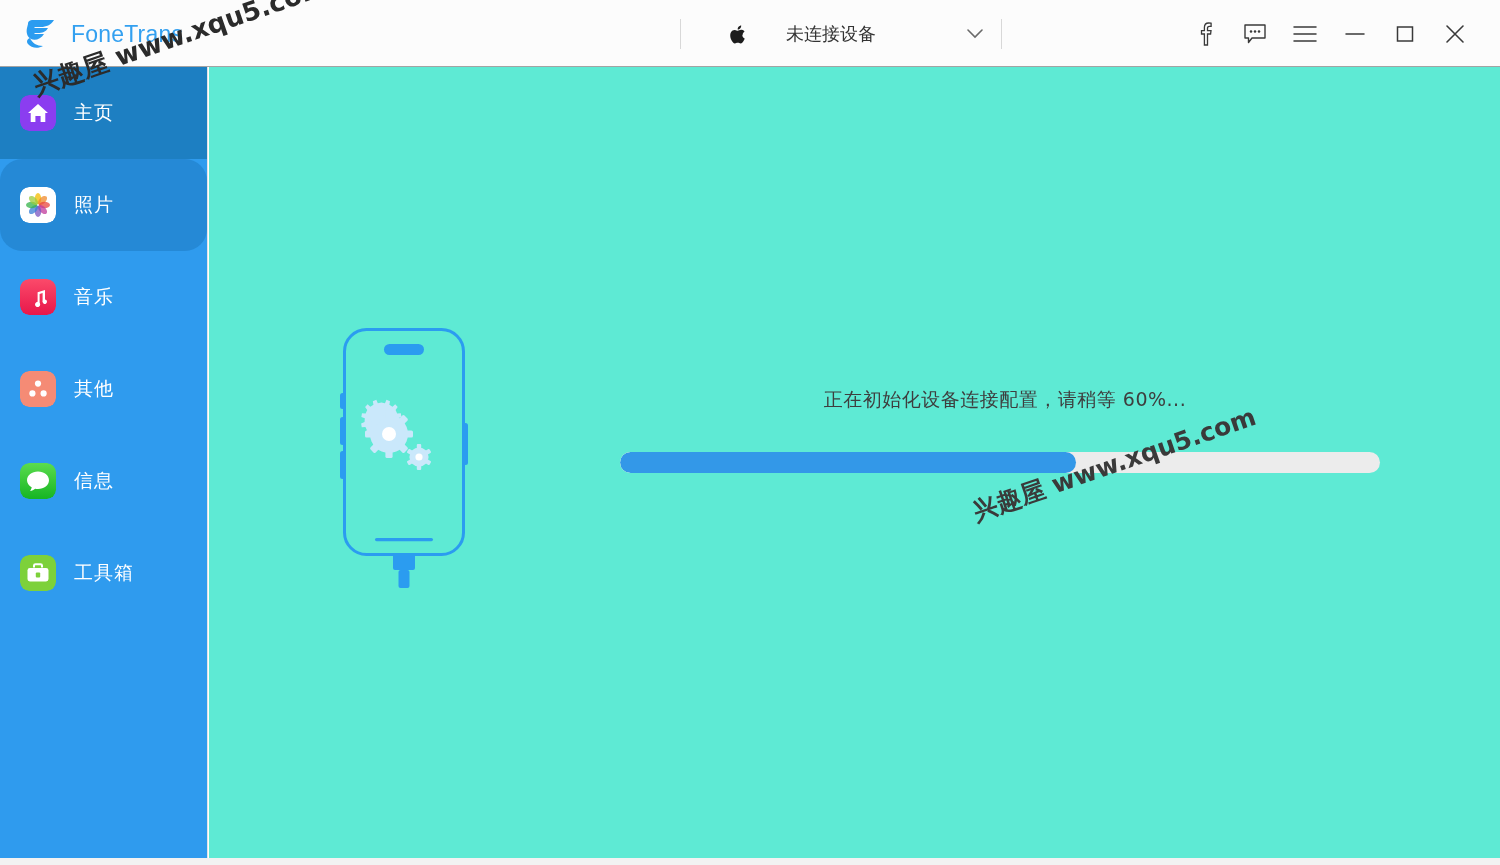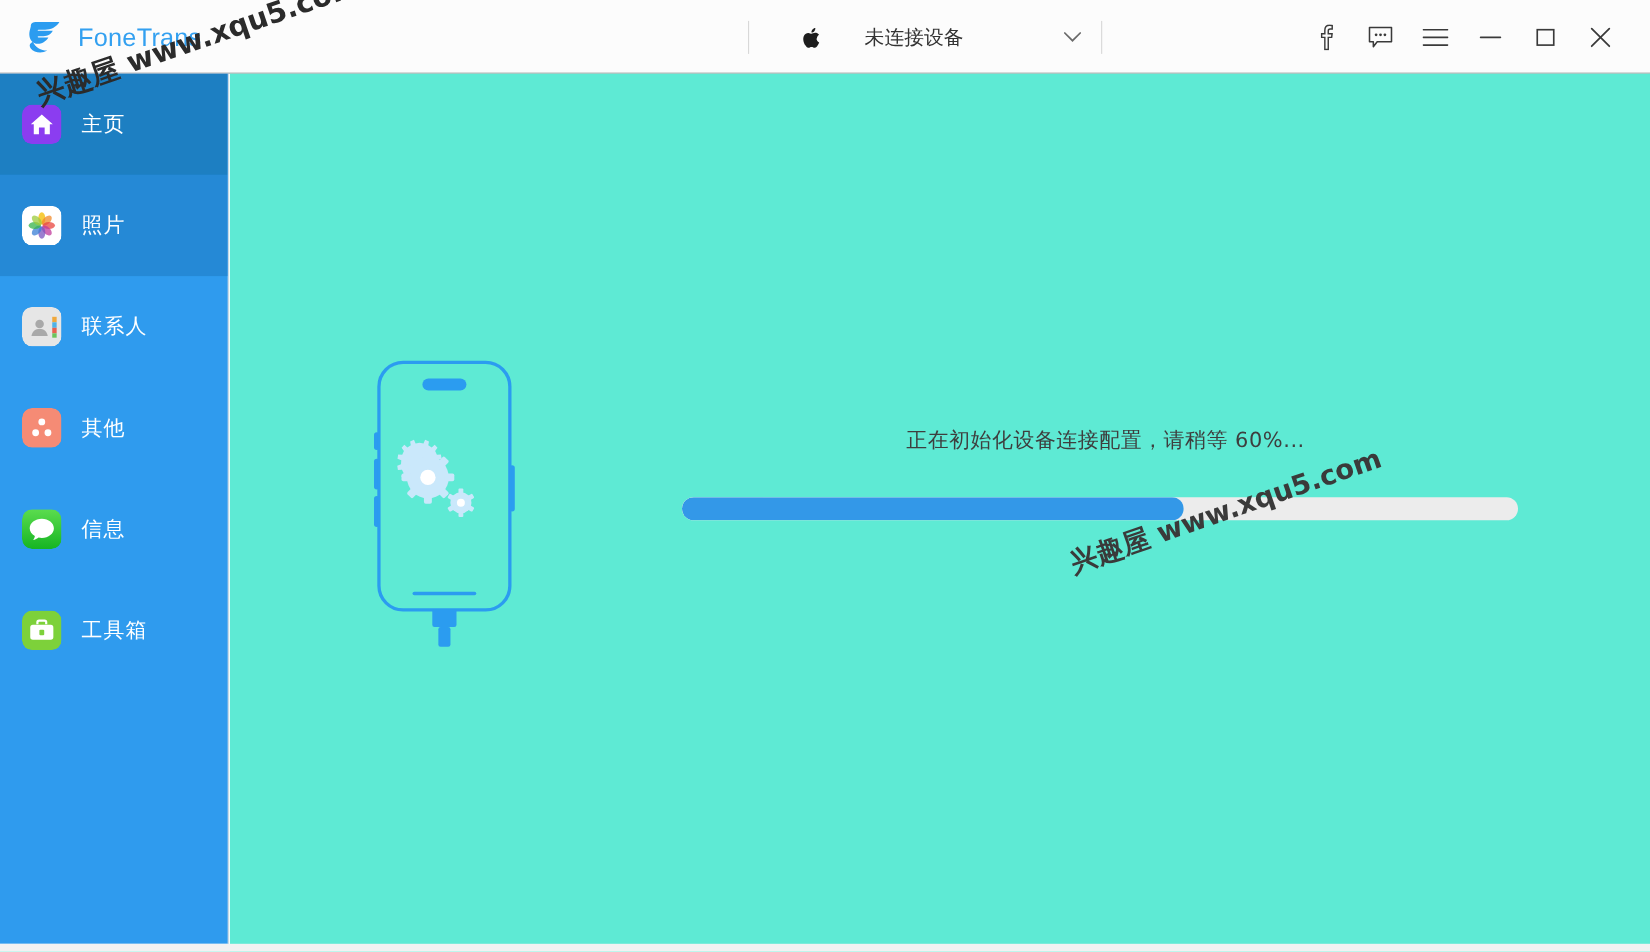--- a/index.html
+++ b/index.html
@@ -76,21 +76,21 @@
     width:208px; height:791px;
     background:#2f9bee;
     border-right:1px solid #e3e3e3;
     overflow:hidden;
   }
   .nav-item {
     height:92px; display:flex; align-items:center;
     padding-left:20px; gap:18px; cursor:pointer;
   }
   .nav-item.selected { background:#1d7fc2; }
-  .nav-item.hover    { background:#2589d6; }
+  .nav-item.hover    { background:#2589d6;border-radius:22px; }
   .nav-icon {
     width:36px; height:36px; border-radius:9px; flex:0 0 auto;
     display:flex; align-items:center; justify-content:center;
     overflow:hidden; position:relative;
   }
   .nav-label {
     font-size:19px; color:#ffffff; letter-spacing:1px;
     font-family:"DejaVu Sans","Liberation Sans", sans-serif;
   }
 
@@ -237,36 +237,39 @@
             <ellipse cx="0" cy="-6.4" rx="3.2" ry="5.6" fill="#7a54c0" opacity="0.75" transform="rotate(180)"></ellipse>
             <ellipse cx="0" cy="-6.4" rx="3.2" ry="5.6" fill="#3a7fd5" opacity="0.75" transform="rotate(225)"></ellipse>
             <ellipse cx="0" cy="-6.4" rx="3.2" ry="5.6" fill="#34b34a" opacity="0.75" transform="rotate(270)"></ellipse>
             <ellipse cx="0" cy="-6.4" rx="3.2" ry="5.6" fill="#9ccb3b" opacity="0.75" transform="rotate(315)"></ellipse>
           </g>
         </svg>
       </span>
       <span class="nav-label">照片</span>
     </div>
 
-
-
     <div class="nav-item">
       <span class="nav-icon">
         <svg width="36" height="36" viewBox="0 0 36 36">
-          <rect width="36" height="36" rx="9" fill="#e6e6e6"></rect>
-          <circle cx="16" cy="15.5" r="3.9" fill="#a9a9a9"></circle>
-          <path d="M8.6 26.5 C9.4 21.7 12.4 20 16 20 C19.6 20 22.6 21.7 23.4 26.5 Z" fill="#a9a9a9"></path>
-          <rect x="27.5" y="9" width="4" height="5" fill="#f0a83c"></rect>
-          <rect x="27.5" y="14" width="4" height="5" fill="#4fb3e8"></rect>
-          <rect x="27.5" y="19" width="4" height="5" fill="#e8614f"></rect>
-          <rect x="27.5" y="24" width="4" height="4" fill="#6bc45c"></rect>
-        </svg>
-      </span>
-      <span class="nav-label">联系人</span>
-    </div>
+          <defs>
+              <linearGradient id="mg" x1="0" y1="0" x2="0" y2="1">
+            <stop offset="0" stop-color="#fb4a6a"></stop>
+                <stop offset="1" stop-color="#e8174a"></stop>
+          </linearGradient>
+            </defs>
+          <rect width="36" height="36" rx="9" fill="url(#mg)"></rect>
+          <path d="M15 25.5 a2.6 2.6 0 1 0 0 -0.1 Z" fill="#ffffff"></path>
+          <path d="M22.6 22.8 a2.2 2.2 0 1 0 0 -0.1 Z" fill="#ffffff"></path>
+          <path d="M17.6 25.5 L17.6 13.3 L25 11 L25 22.8 L22.6 22.8 L22.6 14.1 L19.6 15 L19.6 25.5 Z" fill="#ffffff"></path>
+        </svg>
+      </span>
+      <span class="nav-label">音乐</span>
+    </div>
+
+
 
     <div class="nav-item">
       <span class="nav-icon">
         <svg width="36" height="36" viewBox="0 0 36 36">
           <rect width="36" height="36" rx="9" fill="#f58b75"></rect>
           <circle cx="18" cy="12.6" r="3.1" fill="#ffffff"></circle>
           <circle cx="12.4" cy="22.4" r="3.1" fill="#ffffff"></circle>
           <circle cx="23.6" cy="22.4" r="3.1" fill="#ffffff"></circle>
         </svg>
       </span>

